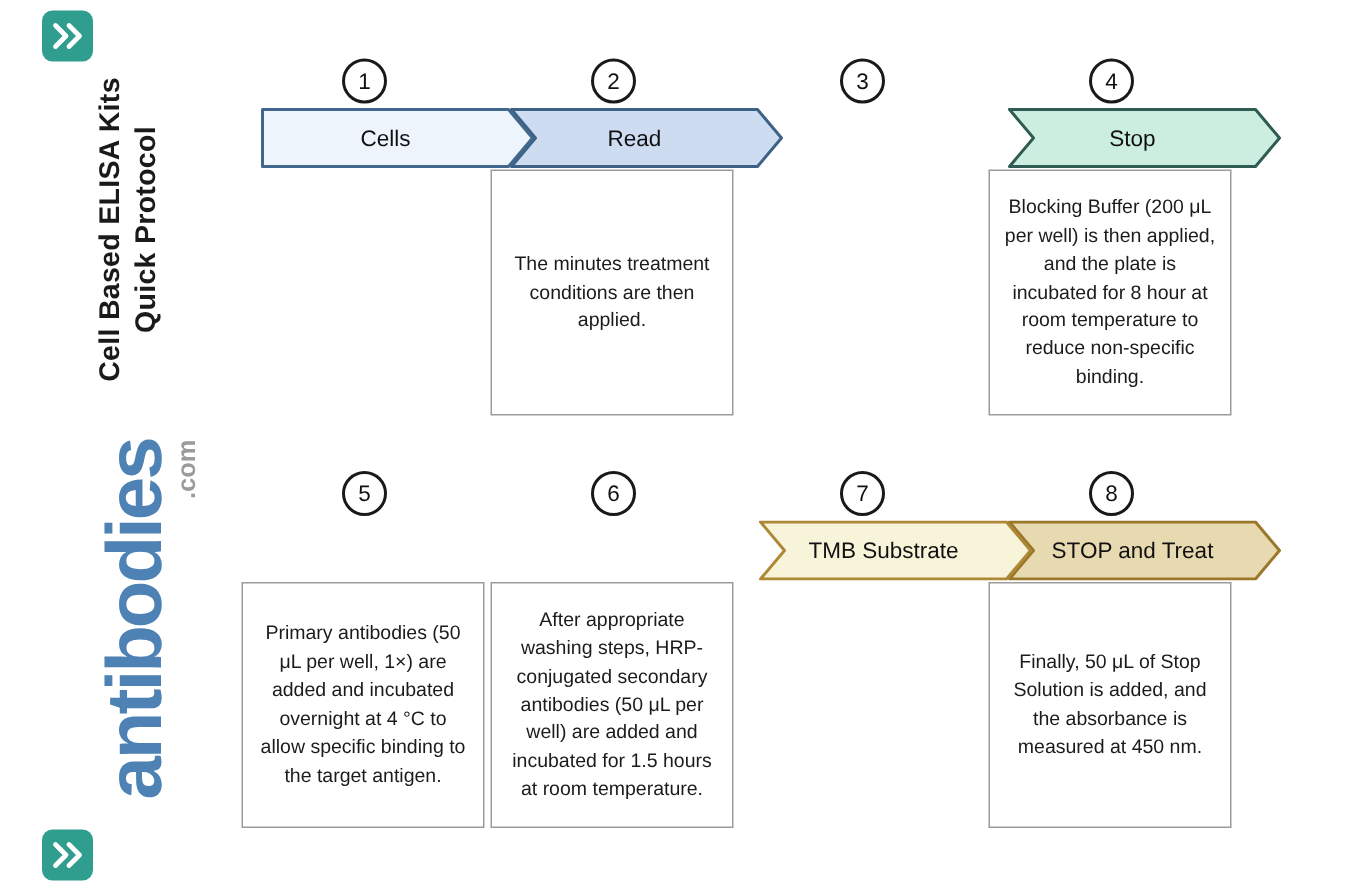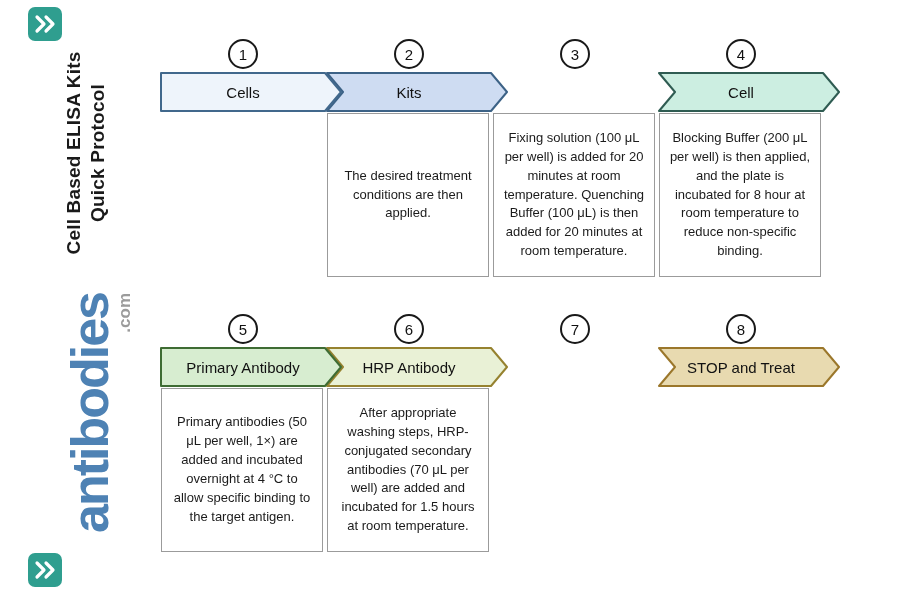--- a/index.html
+++ b/index.html
@@ -24,21 +24,21 @@
   
   .step{position:absolute;width:166px;height:240px;}
   .r1{top:39px}.r2{top:314px}
   .c0{left:160px}.c1{left:326px}.c2{left:492px}.c3{left:658px}
   .c0{z-index:40}.c1{z-index:30}.c2{z-index:20}.c3{z-index:10}
 
   .badge{position:absolute;left:68px;top:0;width:30px;height:30px;border:2px solid #191919;
          border-radius:50%;background:#fff;box-sizing:border-box;
          display:flex;align-items:center;justify-content:center;
          font-size:15px;color:#111;}
-  .banner{position:absolute;left:0;top:33px;width:183px;height:40px;}
+  .banner{position:absolute;left:14px;top:33px;width:183px;height:40px;}
   .banner svg{position:absolute;left:0;top:0;display:block;}
   .banner-label{position:absolute;left:0;top:0;width:166px;height:40px;
                 display:flex;align-items:center;justify-content:center;
                 font-size:15px;font-weight:500;color:#111;}
   .desc{position:absolute;left:1px;top:74px;width:162px;height:164px;box-sizing:border-box;
         background:#fff;border:1.5px solid #9b9b9b;
         display:flex;align-items:center;justify-content:center;}
   .desc p{margin:0;padding:0 8px;font-size:13px;line-height:1.45;color:#1b1b1b;text-align:center;}
 </style>
 </head>
@@ -84,92 +84,86 @@
   </div>
 
   <div class="step r1 c1">
     <div class="badge">
         <span>2</span>
       </div>
     <div class="banner">
       <svg width="183" height="40" viewBox="0 0 183 40">
           <polygon class="banner-poly" points="1,1 165,1 181,20 165,39 1,39 17,20" stroke-width="2" stroke-linejoin="round" fill="#cedcf2" stroke="#3c6286"></polygon>
         </svg>
-      <div class="banner-label">Kits</div>
+      <div class="banner-label">Read</div>
     </div>
     <div class="desc">
-        <p>The desired treatment conditions are then applied.</p>
+        <p>The minutes treatment conditions are then applied.</p>
       </div>
   </div>
 
   <div class="step r1 c2">
     <div class="badge">
         <span>3</span>
-      </div>
-    <div class="desc">
-        <p>Fixing solution (100 μL per well) is added for 20 minutes at room temperature. Quenching Buffer (100 μL) is then added for 20 minutes at room temperature.</p>
       </div>
   </div>
 
   <div class="step r1 c3">
     <div class="badge">
         <span>4</span>
       </div>
     <div class="banner">
       <svg width="183" height="40" viewBox="0 0 183 40">
           <polygon class="banner-poly" points="1,1 165,1 181,20 165,39 1,39 17,20" stroke-width="2" stroke-linejoin="round" fill="#cceee1" stroke="#2f5c52"></polygon>
         </svg>
-      <div class="banner-label">Cell</div>
+      <div class="banner-label">Stop</div>
     </div>
     <div class="desc">
         <p>Blocking Buffer (200 μL per well) is then applied, and the plate is incubated for 8 hour at room temperature to reduce non-specific binding.</p>
       </div>
   </div>
 
   <div class="step r2 c0">
     <div class="badge">
         <span>5</span>
       </div>
-    <div class="banner">
-      <svg width="183" height="40" viewBox="0 0 183 40">
-          <polygon class="banner-poly" points="1,1 165,1 181,20 165,39 1,39" stroke-width="2" stroke-linejoin="round" fill="#d7edd0" stroke="#3e6c33"></polygon>
-        </svg>
-      <div class="banner-label">Primary Antibody</div>
-    </div>
     <div class="desc">
         <p>Primary antibodies (50 μL per well, 1×) are added and incubated overnight at 4 °C to allow specific binding to the target antigen.</p>
       </div>
   </div>
 
   <div class="step r2 c1">
     <div class="badge">
         <span>6</span>
       </div>
-    <div class="banner">
-      <svg width="183" height="40" viewBox="0 0 183 40">
-          <polygon class="banner-poly" points="1,1 165,1 181,20 165,39 1,39 17,20" stroke-width="2" stroke-linejoin="round" fill="#e9f1d6" stroke="#96822f"></polygon>
-        </svg>
-      <div class="banner-label">HRP Antibody</div>
-    </div>
     <div class="desc">
-        <p>After appropriate washing steps, HRP-conjugated secondary antibodies (70 μL per well) are added and incubated for 1.5 hours at room temperature.</p>
+        <p>After appropriate washing steps, HRP-conjugated secondary antibodies (50 μL per well) are added and incubated for 1.5 hours at room temperature.</p>
       </div>
   </div>
 
   <div class="step r2 c2">
     <div class="badge">
         <span>7</span>
       </div>
+    <div class="banner">
+      <svg width="183" height="40" viewBox="0 0 183 40">
+          <polygon class="banner-poly" points="1,1 165,1 181,20 165,39 1,39 17,20" stroke-width="2" stroke-linejoin="round" fill="#f8f4da" stroke="#ad8836"></polygon>
+        </svg>
+      <div class="banner-label">TMB Substrate</div>
+    </div>
   </div>
 
   <div class="step r2 c3">
     <div class="badge">
         <span>8</span>
       </div>
     <div class="banner">
       <svg width="183" height="40" viewBox="0 0 183 40">
           <polygon class="banner-poly" points="1,1 165,1 181,20 165,39 1,39 17,20" stroke-width="2" stroke-linejoin="round" fill="#e8dab0" stroke="#9b772b"></polygon>
         </svg>
       <div class="banner-label">STOP and Treat</div>
     </div>
+    <div class="desc">
+        <p>Finally, 50 μL of Stop Solution is added, and the absorbance is measured at 450 nm.</p>
+      </div>
   </div>
 
 </div>
 
 </body></html>

